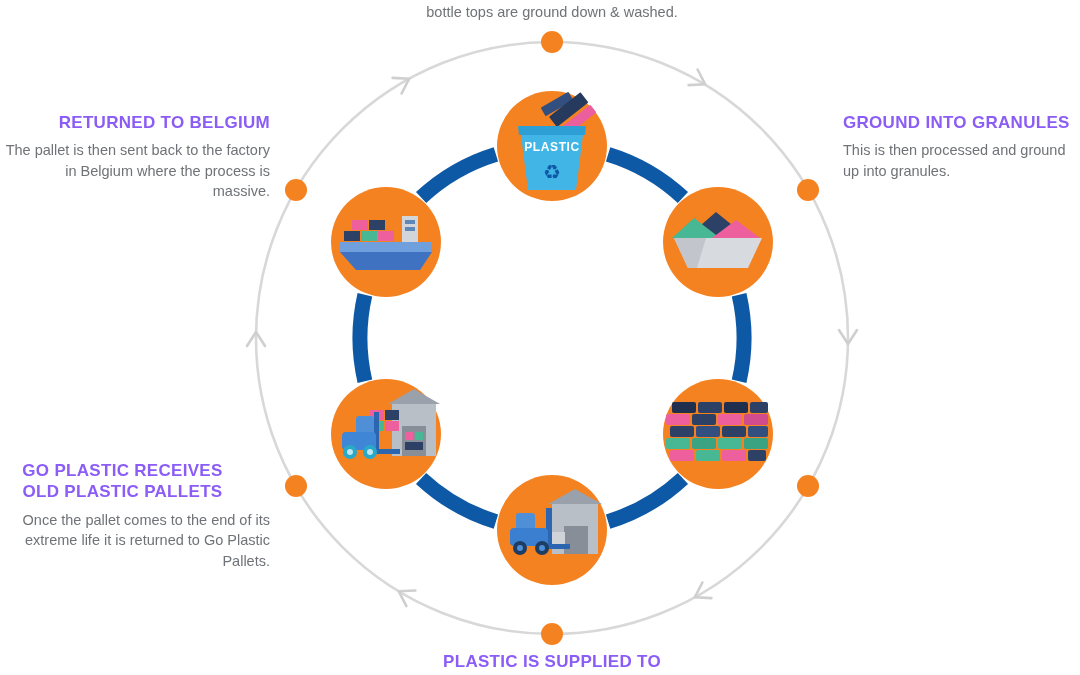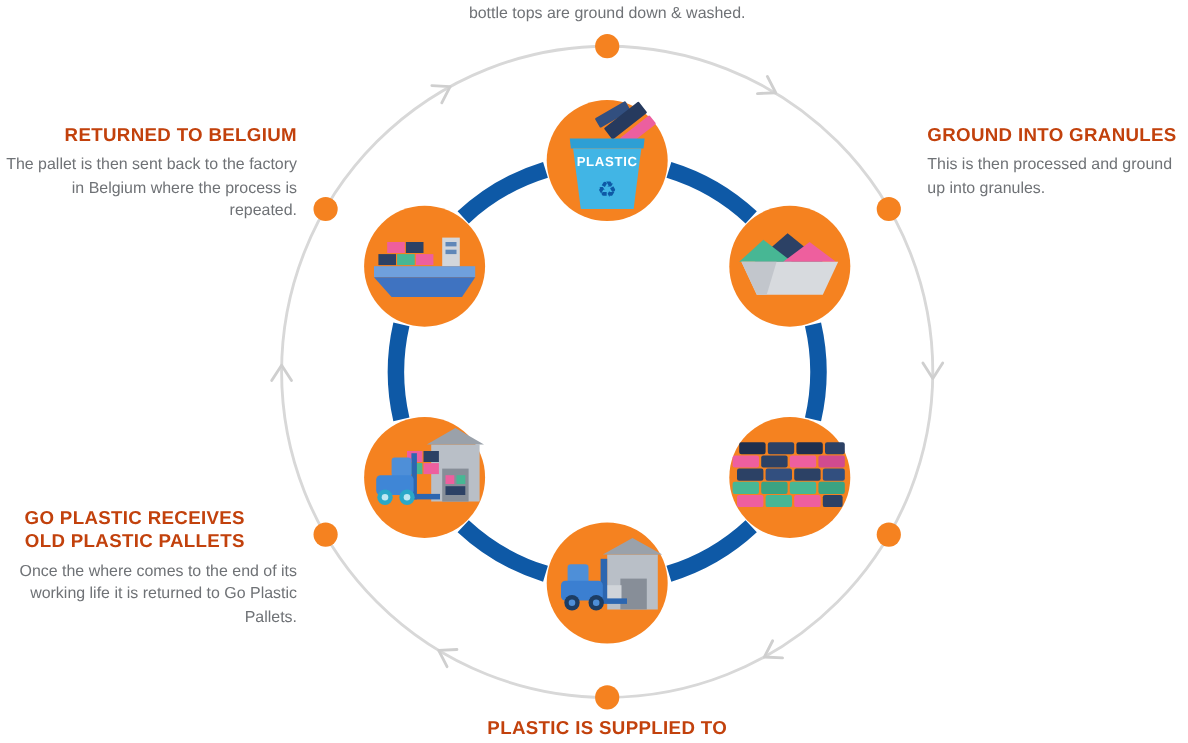--- a/index.html
+++ b/index.html
@@ -15,21 +15,21 @@
   }
   svg.diagram{position:absolute;inset:0;}
   .txt{position:absolute;}
   .txt.right{text-align:right;}
   .txt.left{text-align:left;}
   .txt.center{text-align:center;}
   .txt h3{
     margin:0 0 7px 0;
     font-size:17px;
     font-weight:700;
-    color:#c2410c;
+    color:#8b5cf6;
     letter-spacing:.3px;
     line-height:1.25;
   }
   .txt p{
     margin:0;
     font-size:14.5px;
     color:#6f7276;
     line-height:1.42;
   }
   .w235{max-width:235px;margin-left:auto;text-align:center;}
@@ -184,21 +184,21 @@
     <p>This is then processed and ground up into granules.</p>
   </div>
 
 
   <div class="txt center" style="left:352px;top:651px;width:400px">
     <h3>PLASTIC IS SUPPLIED TO</h3>
   </div>
 
   <div class="txt right" style="left:5px;top:460px;width:265px">
     <h3 class="w235">GO PLASTIC RECEIVES OLD PLASTIC PALLETS</h3>
-    <p>Once the where comes to the end of its working life it is returned to Go Plastic Pallets.</p>
+    <p>Once the pallet comes to the end of its extreme life it is returned to Go Plastic Pallets.</p>
   </div>
 
   <div class="txt right" style="left:5px;top:112px;width:265px">
     <h3>RETURNED TO BELGIUM</h3>
-    <p>The pallet is then sent back to the factory in Belgium where the process is repeated.</p>
+    <p>The pallet is then sent back to the factory in Belgium where the process is massive.</p>
   </div>
 
 </div>
 
 </body></html>

